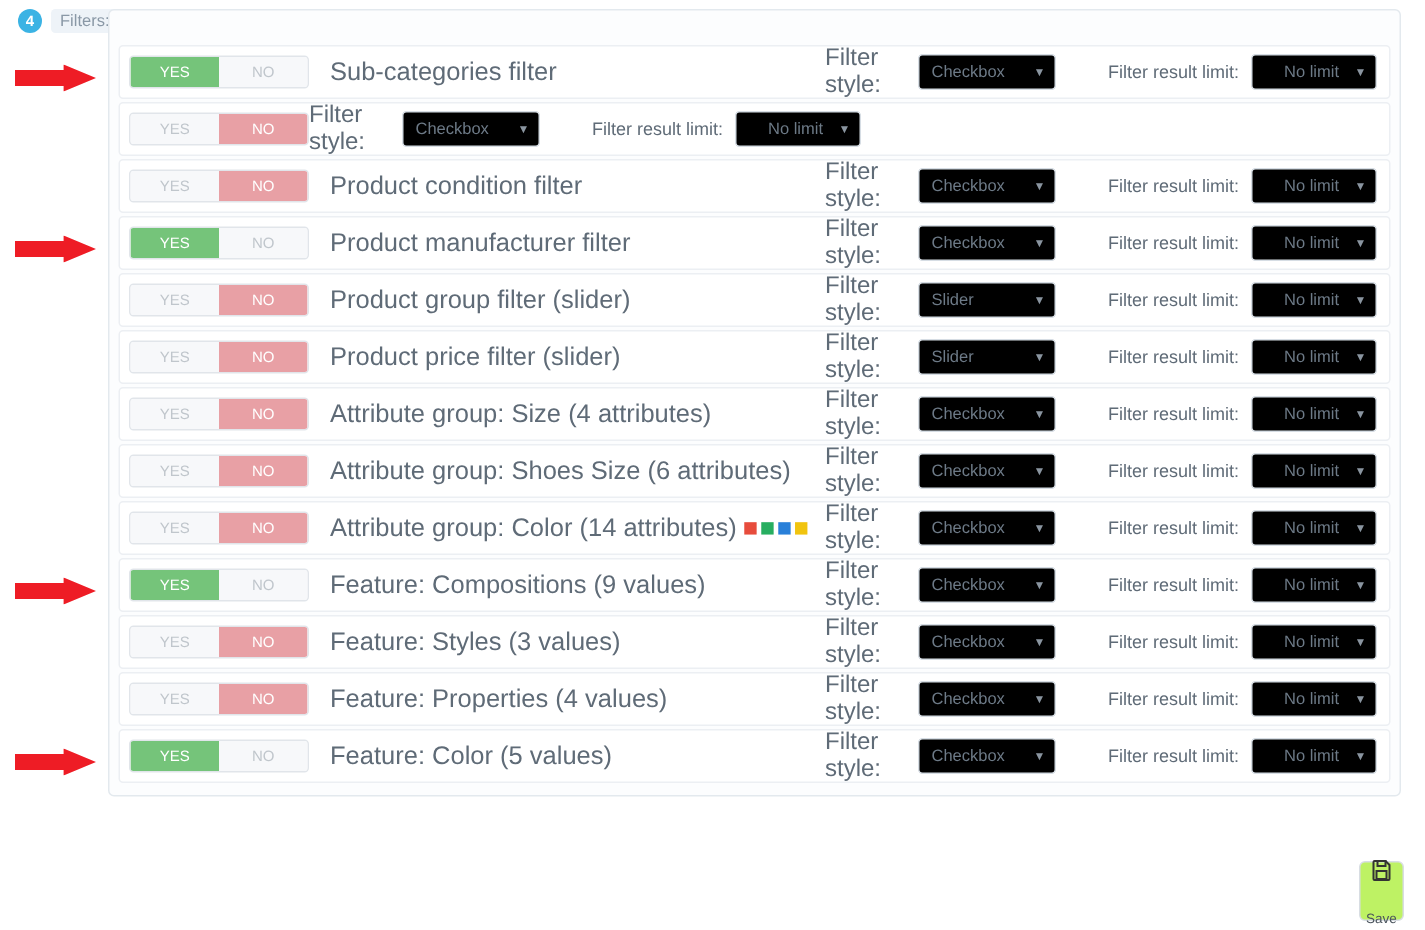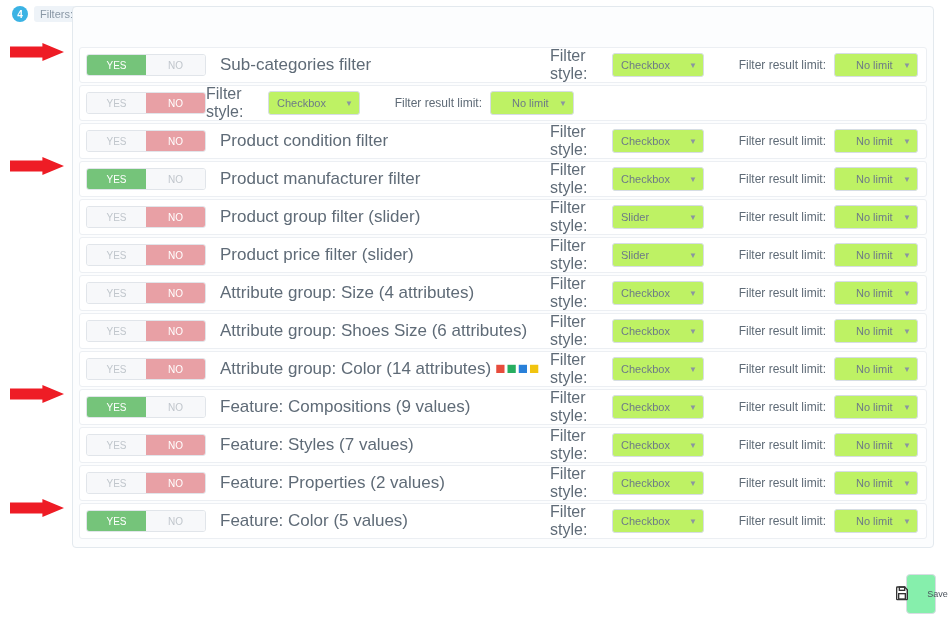--- a/index.html
+++ b/index.html
@@ -55,21 +55,21 @@
     position: absolute;
     right: 80px;
     top: 8px;
     background: #38bced;
     color: #fff;
     padding: 2px 10px;
     border-radius: 9px;
     font-size: 11px;
   }
   .rows {
-    margin-top: 34px;
+    margin-top: 17px;
   }
   .row {
     height: 36px;
     background: #fff;
     border: 1px solid #eceff3;
     border-radius: 3px;
     margin-bottom: 2px;
     display: flex;
     align-items: center;
     padding: 0 6px 0 6px;
@@ -105,21 +105,21 @@
   .style-label {
     width: 62px;
     font-size: 16px;
     color: #5f6b77;
   }
   .select {
     width: 92px;
     height: 24px;
     border: 1px solid #d6dde4;
     border-radius: 3px;
-    background: #bef264;
+    background: #000000;
     font-size: 11px;
     color: #6d7a87;
     padding: 0 18px 0 8px;
     display: flex;
     align-items: center;
     position: relative;
     cursor: pointer;
     margin-right: 30px;
   }
   .select.limit { width: 84px; margin-right: 2px; padding-left: 21px; }
@@ -149,28 +149,28 @@
   .arrow svg { width: 100%; height: 100%; display: block; }
   .save-block {
     position: absolute;
     right: 14px;
     bottom: 6px;
     width: 30px;
     height: 40px;
     border: 1px solid #d8dde3;
     border-radius: 4px;
     display: flex;
-    flex-direction: row;
+    flex-direction: column;
     align-items: center;
     justify-content: center;
     gap: 17px;
     cursor: pointer;
     color: #4b545d;
     font-size: 9px;
-    background: #86efac;
+    background: #bef264;
   }
   .save-block svg { width: 16px; height: 16px; }
 </style>
 </head>
 <body>
 
 <div class="panel-header">
   <span class="badge-circle">4</span>
   <span class="header-label">Filters:</span>
 </div>
@@ -286,32 +286,32 @@
         <div class="style-label">Filter style:</div>
         <div class="select">Checkbox</div>
         <div class="limit-label">Filter result limit:</div>
         <div class="select limit">No limit</div>
       </div>
       <div class="row">
         <div class="toggle-group">
           <div class="toggle-btn">YES</div>
           <div class="toggle-btn toggle-no-active">NO</div>
         </div>
-        <div class="filter-name">Feature: Styles (7 values)</div>
-        <div class="style-label">Filter style:</div>
-        <div class="select">Checkbox</div>
-        <div class="limit-label">Filter result limit:</div>
-        <div class="select limit">No limit</div>
-      </div>
-      <div class="row">
-        <div class="toggle-group">
-          <div class="toggle-btn">YES</div>
-          <div class="toggle-btn toggle-no-active">NO</div>
-        </div>
-        <div class="filter-name">Feature: Properties (2 values)</div>
+        <div class="filter-name">Feature: Styles (3 values)</div>
+        <div class="style-label">Filter style:</div>
+        <div class="select">Checkbox</div>
+        <div class="limit-label">Filter result limit:</div>
+        <div class="select limit">No limit</div>
+      </div>
+      <div class="row">
+        <div class="toggle-group">
+          <div class="toggle-btn">YES</div>
+          <div class="toggle-btn toggle-no-active">NO</div>
+        </div>
+        <div class="filter-name">Feature: Properties (4 values)</div>
         <div class="style-label">Filter style:</div>
         <div class="select">Checkbox</div>
         <div class="limit-label">Filter result limit:</div>
         <div class="select limit">No limit</div>
       </div>
       <div class="row">
         <div class="toggle-group">
           <div class="toggle-btn toggle-yes-active">YES</div>
           <div class="toggle-btn">NO</div>
         </div>

